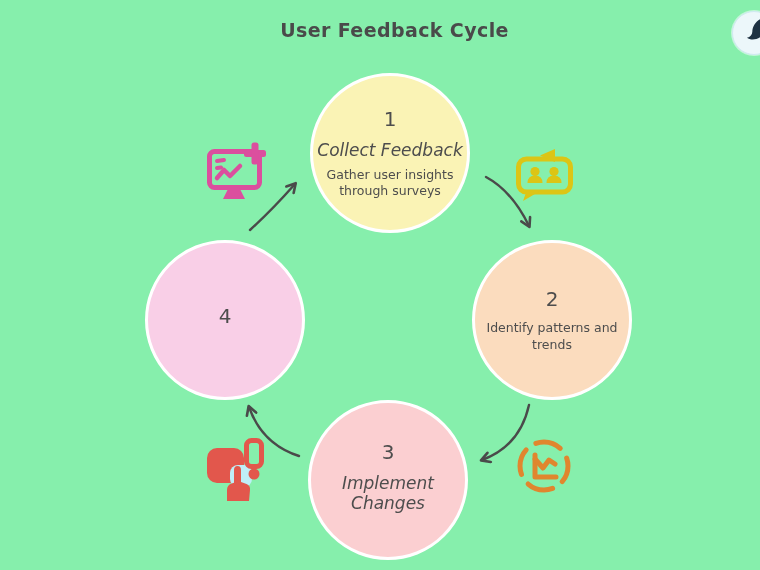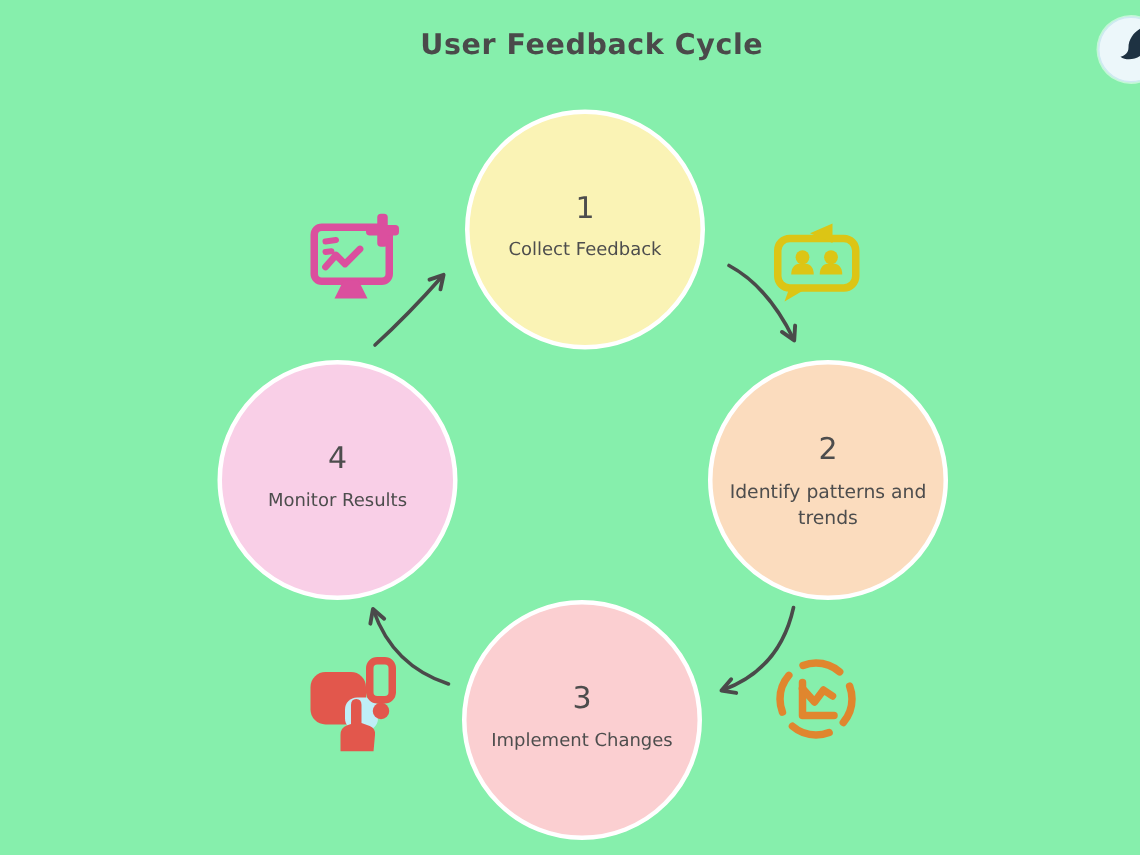--- a/index.html
+++ b/index.html
@@ -30,21 +30,21 @@
     position:absolute;width:160px;height:160px;border-radius:50%;
     border:3px solid #ffffff;box-sizing:border-box;
     display:flex;flex-direction:column;align-items:center;justify-content:center;
     text-align:center;padding:0 10px;
   }
   .c1{left:310px;top:73px;background:#FAF3B5;}
   .c2{left:472px;top:240px;background:#FBDCBE;}
   .c3{left:308px;top:400px;background:#FBCFD1;}
   .c4{left:145px;top:240px;background:#F9CFE7;}
   .step-number{font-size:20px;margin-bottom:9px;}
-  .step-title{font-size:12px;margin-bottom:7px;white-space:nowrap;}
+  .step-title{font-size:17px;margin-bottom:7px;white-space:nowrap;font-style:italic;}
   .step-desc{font-size:12.5px;line-height:1.32;}
   .icon{position:absolute;}
   .icon-monitor{left:205px;top:142px;}
   .icon-feedback{left:514px;top:148px;}
   .icon-analytics{left:512px;top:436px;}
   .icon-devices{left:204px;top:437px;}
   .arrows{position:absolute;left:0;top:0;pointer-events:none;}
 </style>
 </head>
 <body>
@@ -58,35 +58,35 @@
       <svg width="30" height="30" viewBox="0 0 32 32">
         <path d="M23 3 L27.5 1 L25.8 7.2 C29 11 28.5 17.5 24 21.5 C19.5 25.5 12.5 26.3 8.5 23.2 C12 22.3 14.2 20 14.2 16.8 C14.2 10.8 18 5.8 23 3 Z" fill="#1E3242"></path>
         <path d="M24.6 3.6 C26.4 5.6 27 8.2 26.4 10.6" stroke="#49A8CC" stroke-width="2" fill="none" stroke-linecap="round"></path>
       </svg>
     </span>
   </div>
 
   <div class="circle c1">
     <div class="step-number">1</div>
     <div class="step-title">Collect Feedback</div>
+    <div class="step-desc">Gather user insights through surveys</div>
   </div>
 
   <div class="circle c2">
     <div class="step-number">2</div>
     <div class="step-desc">Identify patterns and trends</div>
   </div>
 
   <div class="circle c3">
     <div class="step-number">3</div>
     <div class="step-title" style="white-space:normal;text-align:center;">Implement Changes</div>
   </div>
 
   <div class="circle c4">
     <div class="step-number">4</div>
-    <div class="step-title">Monitor Results</div>
   </div>
 
   <div class="icon icon-monitor">
     <svg width="62" height="62" viewBox="0 0 62 62">
       <g stroke="#DB4F9E" fill="none">
         <rect x="4.5" y="9.5" width="50" height="36" rx="5" stroke-width="5"></rect>
         <path d="M12 19 L19 18" stroke-width="4" stroke-linecap="round"></path>
         <path d="M12 26 L16 25.5" stroke-width="4" stroke-linecap="round"></path>
         <path d="M12 36 L19 28 L25 34 L35 24" stroke-width="4.5" stroke-linecap="round" stroke-linejoin="round"></path>
       </g>

